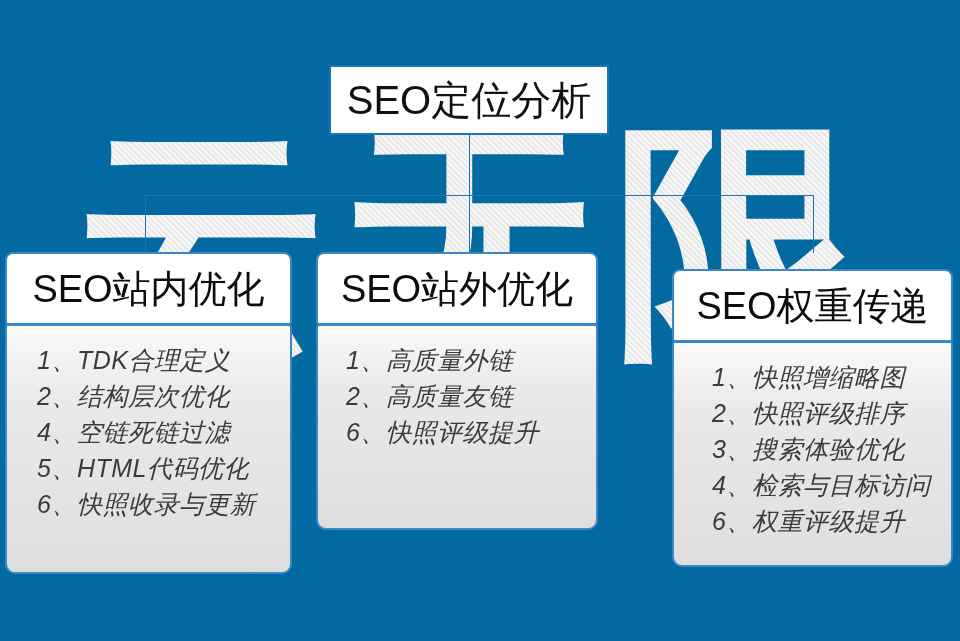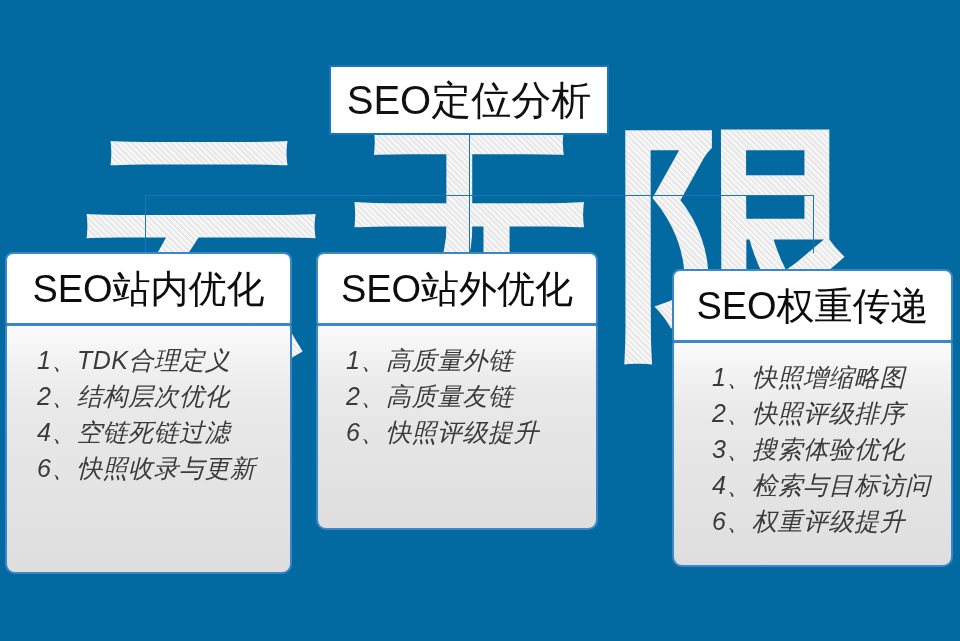--- a/index.html
+++ b/index.html
@@ -169,20 +169,21 @@
 
   <div class="column" id="col-0">
     <div class="col-header">
       <span class="col-header-title">SEO站内优化</span>
     </div>
     <div class="col-body">
       <ul class="col-list">
         <li>1、TDK合理定义</li>
         <li>2、结构层次优化</li>
         <li>4、空链死链过滤</li>
+        <li>5、HTML代码优化</li>
         <li>6、快照收录与更新</li>
       </ul>
     </div>
   </div>
 
   <div class="column" id="col-1">
     <div class="col-header">
       <span class="col-header-title">SEO站外优化</span>
     </div>
     <div class="col-body">

